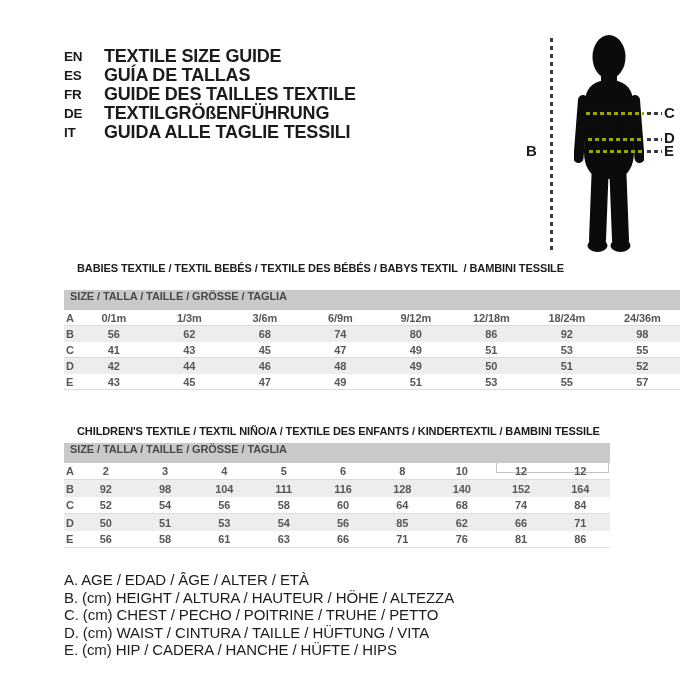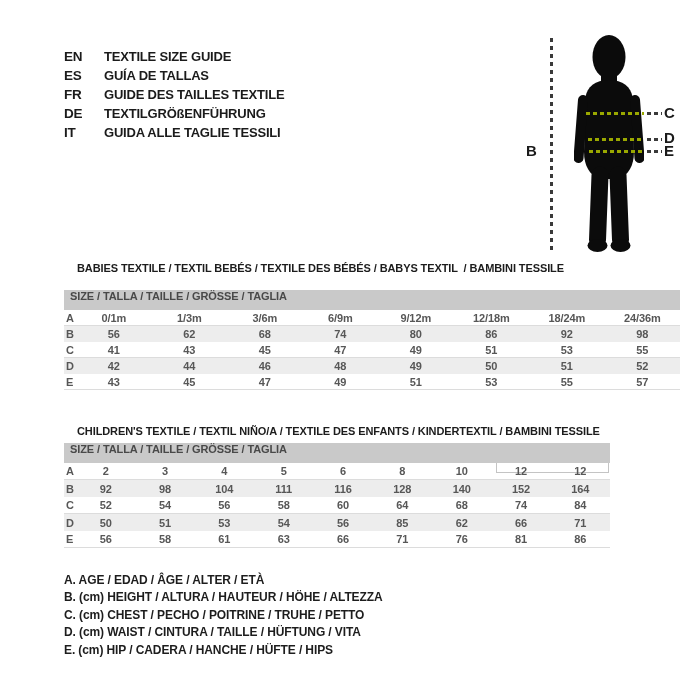--- a/index.html
+++ b/index.html
@@ -4,21 +4,21 @@
 <style>
   html,body{margin:0;padding:0;background:#fff;}
   .page{
     position:relative;width:700px;height:700px;background:#ffffff;overflow:hidden;
     font-family:"Liberation Sans","DejaVu Sans",sans-serif;color:#1c1c1c;margin-left:12px;
   }
   
   .langs{position:absolute;left:52px;top:47px;}
   .lang-row{display:flex;height:19px;align-items:center;}
   .lang-code{width:40px;font-size:13.5px;font-weight:600;letter-spacing:-.2px;color:#1b1b1b;}
-  .lang-title{font-size:13px;font-weight:600;letter-spacing:-.2px;color:#1b1b1b;white-space:pre;}
+  .lang-title{font-size:18px;font-weight:600;letter-spacing:-.2px;color:#1b1b1b;white-space:pre;}
   
   .fig-vline{
     position:absolute;left:538px;top:38px;width:2.5px;height:215px;
     background:repeating-linear-gradient(180deg,var(--linecol) 0 4px,transparent 4px 8px);
   }
   .fig-label{position:absolute;font-size:15px;font-weight:600;color:#1b1b1b;line-height:14px;}
   .lbl-b{left:514px;top:144px;}
   .lbl-c{left:652px;top:106px;}
   .lbl-d{left:652px;top:131px;}
   .lbl-e{left:652px;top:144px;}
@@ -57,21 +57,21 @@
   .children .trow{grid-template-columns:12px repeat(9,1fr);}
   .trow.stripe{background:#ededed;border-bottom:none;}
   .tcell{text-align:center;font-weight:600;letter-spacing:-.1px;}
   .tlabel{text-align:left;padding-left:2px;}
   .hl-box{
     position:absolute;left:432px;top:13px;width:113px;height:17px;
     background:#ffffff;border:1px solid #c4c4c4;box-sizing:border-box;z-index:0;
   }
   
   .legend{position:absolute;left:52px;top:571px;}
-  .legend-line{height:17.5px;font-size:12px;font-weight:700;letter-spacing:-.1px;color:#1d1d1d;display:flex;align-items:center;}
+  .legend-line{height:17.5px;font-size:15px;font-weight:400;letter-spacing:-.1px;color:#1d1d1d;display:flex;align-items:center;}
 </style>
 </head>
 <body>
 
 <div class="page">
 
   <div class="langs">
     <div class="lang-row">
       <span class="lang-code">EN</span>
       <span class="lang-title">TEXTILE SIZE GUIDE</span>

